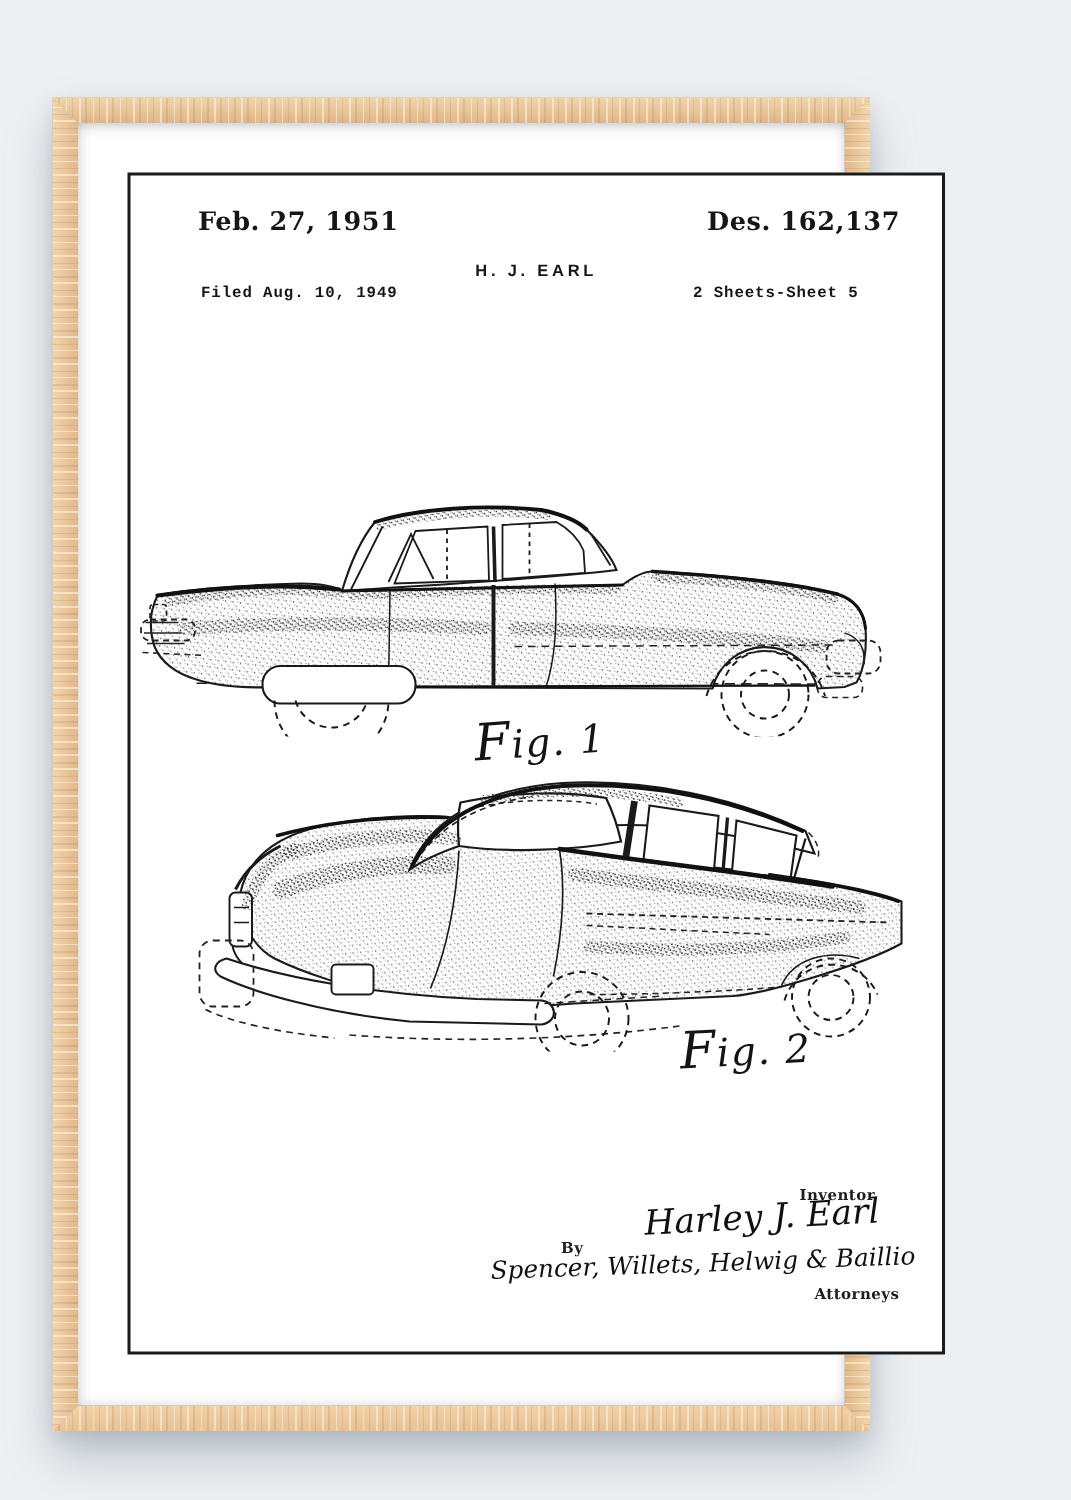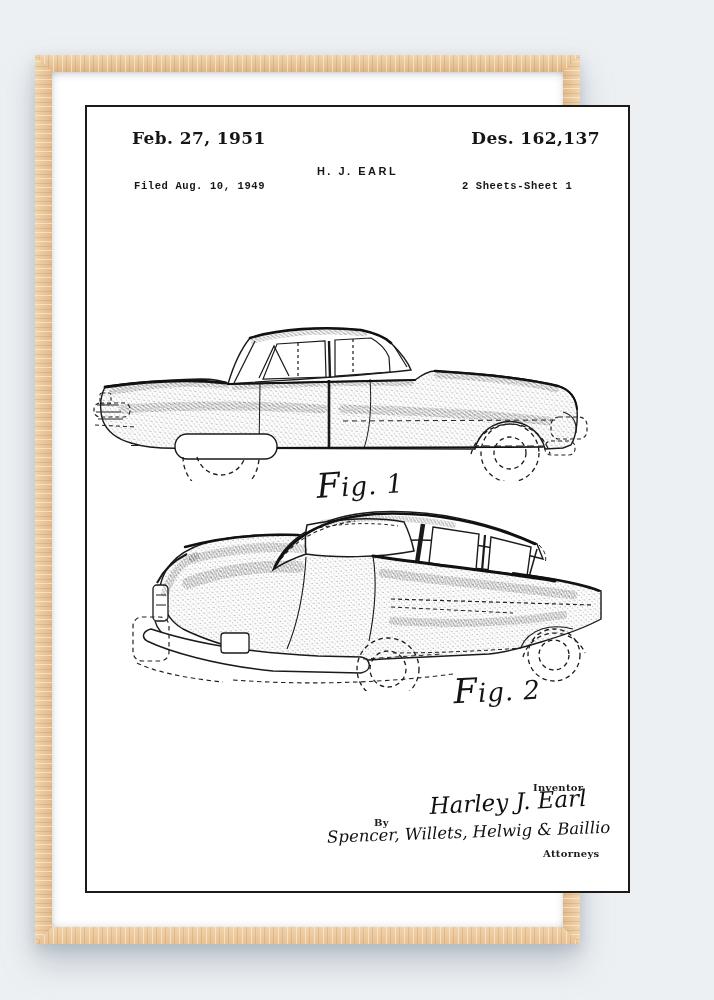--- a/index.html
+++ b/index.html
@@ -3,21 +3,21 @@
 <meta charset="utf-8">
 <style>
   html,body{margin:0;padding:0;}
   body{
     width:714px;height:1000px;
     font-family:"DejaVu Serif", serif;
     background:#edf0f3;
   }
   .scene{position:relative;width:714px;height:1000px;background:#edf0f3;overflow:hidden;}
   .frame{
-    position:absolute;left:35px;top:55px;width:545px;height:889px;
+    position:absolute;left:35px;top:65px;width:545px;height:889px;
     box-shadow:0 18px 30px rgba(110,125,140,.38), 0 5px 12px rgba(110,125,140,.22);
     background:#e7c094;
   }
   .wood{position:absolute;background-color:#e7c094;}
   .wood.t{left:0;top:0;width:100%;height:17px;
     background-image:repeating-linear-gradient(90deg, rgba(255,246,228,.55) 0 1px, rgba(0,0,0,0) 1px 4px, rgba(146,96,52,.16) 4px 5px, rgba(0,0,0,0) 5px 9px),
       linear-gradient(180deg,#f1d5ad,#e0b687);
     clip-path:polygon(0 0,100% 0,calc(100% - 17px) 100%,17px 100%);}
   .wood.b{left:0;bottom:0;width:100%;height:17px;
     background-image:repeating-linear-gradient(90deg, rgba(255,246,228,.55) 0 1px, rgba(0,0,0,0) 1px 4px, rgba(146,96,52,.16) 4px 5px, rgba(0,0,0,0) 5px 9px),
@@ -75,21 +75,21 @@
     <div class="wood l"></div>
     <div class="wood r"></div>
 
     <div class="poster">
       <div class="sheet">
 
         <div class="p-date">Feb. 27, 1951</div>
         <div class="p-name">H. J. EARL</div>
         <div class="p-num">Des. 162,137</div>
         <div class="p-filed">Filed Aug. 10, 1949</div>
-        <div class="p-sheetinfo">2 Sheets-Sheet 1</div>
+        <div class="p-sheetinfo">2 Sheets-Sheet 5</div>
 
         <svg class="fig-svg" style="left:6px;top:210px" width="500" height="164" viewBox="0 0 500 164">
           <defs>
             <pattern id="sp1" width="5" height="5" patternUnits="userSpaceOnUse" patternTransform="rotate(7)">
               <rect width="5" height="5" fill="#ffffff"></rect>
               <circle cx="1" cy="1.2" r="0.5" fill="#1a1a1a" opacity=".75"></circle>
               <circle cx="3.6" cy="3.9" r="0.48" fill="#1a1a1a" opacity=".65"></circle>
               <circle cx="4.3" cy="0.9" r="0.38" fill="#1a1a1a" opacity=".55"></circle>
               <circle cx="2.1" cy="3.1" r="0.34" fill="#1a1a1a" opacity=".5"></circle>
             </pattern>

